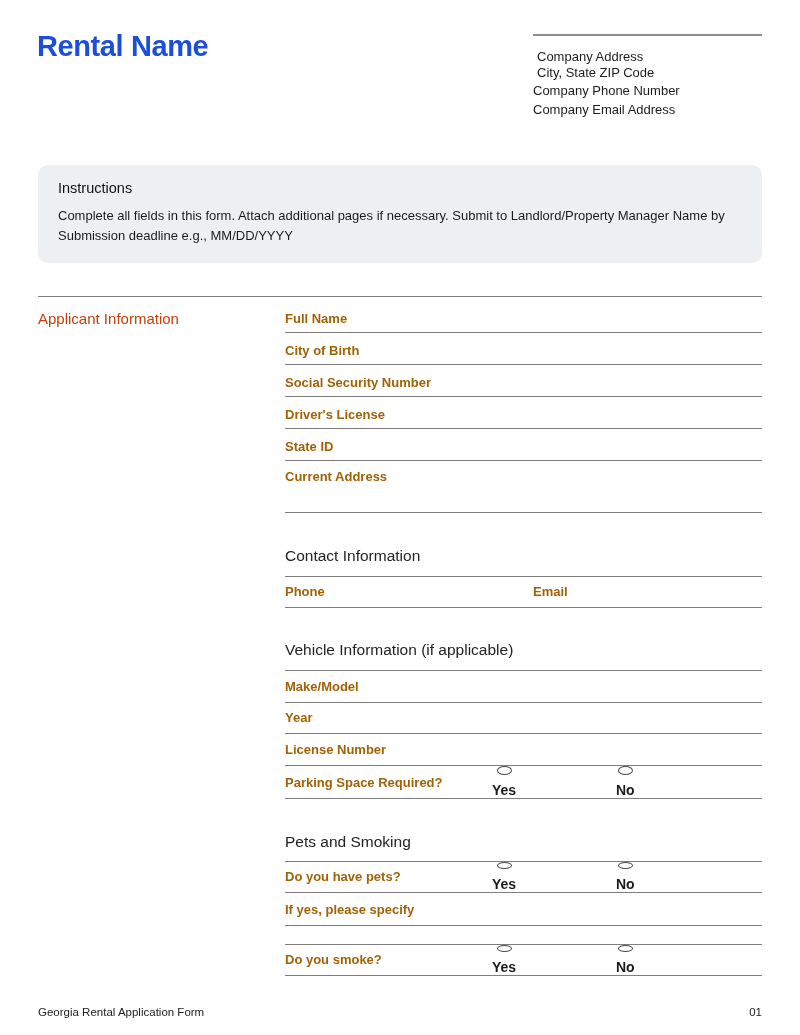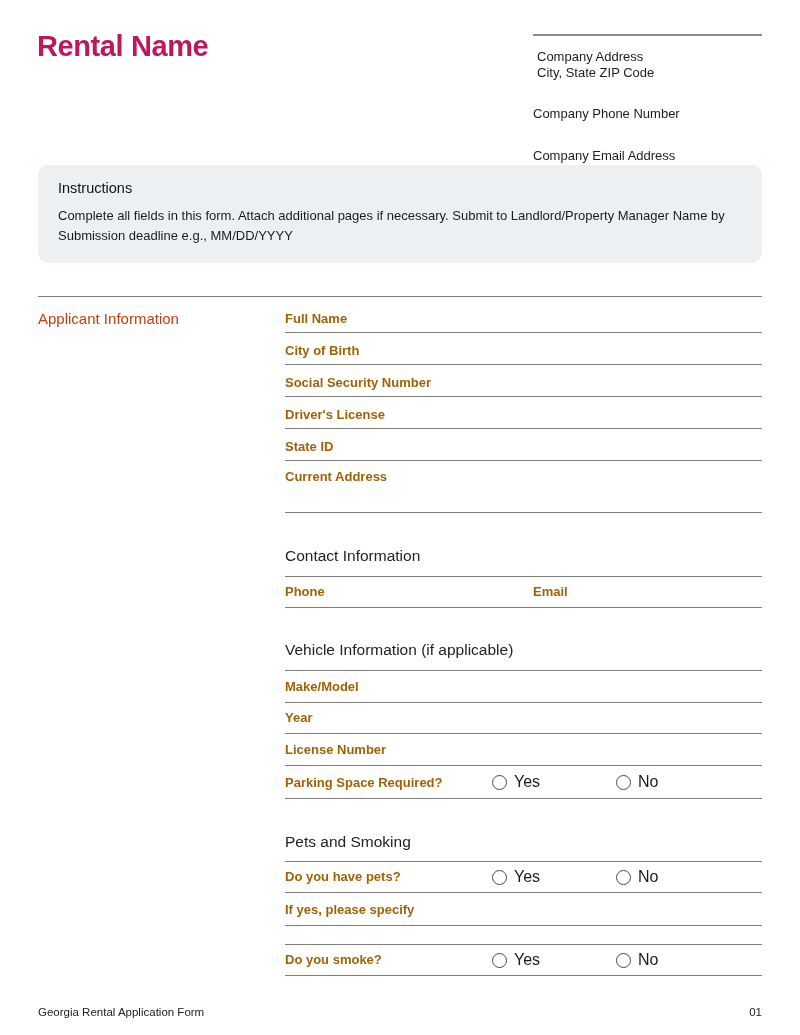--- a/index.html
+++ b/index.html
@@ -4,28 +4,28 @@
 <style>
   * { margin:0; padding:0; }
   html,body { background:#ffffff; }
   .page {
     position:relative; width:800px; height:1035px; background:#ffffff;
     font-family:"Liberation Sans", sans-serif; color:#1b1b1b; overflow:hidden;
   }
   
   .title {
     position:absolute; left:37px; top:30px;
-    font-size:29px; font-weight:700; letter-spacing:-0.4px; color:#be185d;
+    font-size:29px; font-weight:700; letter-spacing:-0.4px; color:#1d4ed8;
   }
   .company {
     position:absolute; left:533px; top:34px; width:229px;
     border-top:2px solid #8c8c8c; font-size:13px; color:#1d1d1d;
   }
   .company .addr { margin:13px 0 0 4px; line-height:15.5px; }
-  .company .cline { margin-top:26px; line-height:15.5px; }
+  .company .cline { margin-top:3px; line-height:15.5px; }
   
   .instructions {
     position:absolute; left:38px; top:165px; width:724px; height:98px;
     box-sizing:border-box; background:#edf0f3; border-radius:10px;
     padding:15px 20px;
   }
   .instructions h2 { font-size:14.5px; font-weight:400; color:#111111; line-height:17px; }
   .instructions p { margin-top:9px; font-size:13px; line-height:19.5px; color:#1b1b1b; max-width:678px; }
   
   .rule { position:absolute; left:38px; top:296px; width:724px; border-top:1.5px solid #7e7e7e; }
@@ -44,21 +44,21 @@
     box-sizing:border-box; border-bottom:1.5px solid #7e7e7e;
     font-size:15.5px; font-weight:400; color:#232323; line-height:20px;
   }
   .sub-contact { margin-top:33px; height:31px; }
   .sub-vehicle { margin-top:32px; height:31px; }
   .sub-pets    { margin-top:33px; height:30px; }
   .col2 { position:absolute; left:248px; top:7px; }
   .opt {
     position:absolute; top:0; height:100%;
     display:flex; align-items:center; gap:7px;
-    font-size:16px; font-weight:400; color:#1b1b1b;
+    font-size:14px; font-weight:700; color:#1b1b1b;flex-direction:column;
   }
   .opt-yes { left:207px; }
   .opt-no  { left:331px;align-items:center; }
   .radio {
     width:15px; height:15px; box-sizing:border-box;
     border:1.5px solid #4a4a4a; border-radius:50%; background:#ffffff;
   }
   
   .footer-left  { position:absolute; left:38px;  top:1006px; font-size:11.5px; color:#222222; }
   .footer-right { position:absolute; right:38px; top:1006px; font-size:11.5px; color:#222222; }

